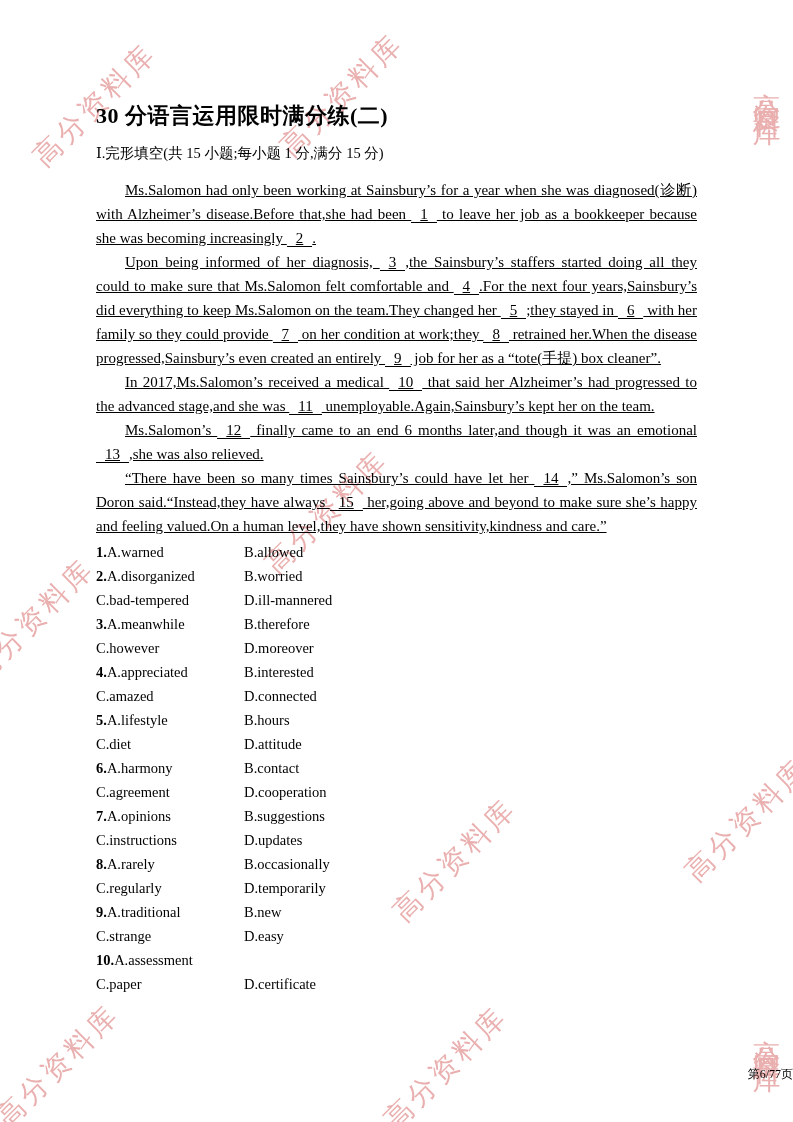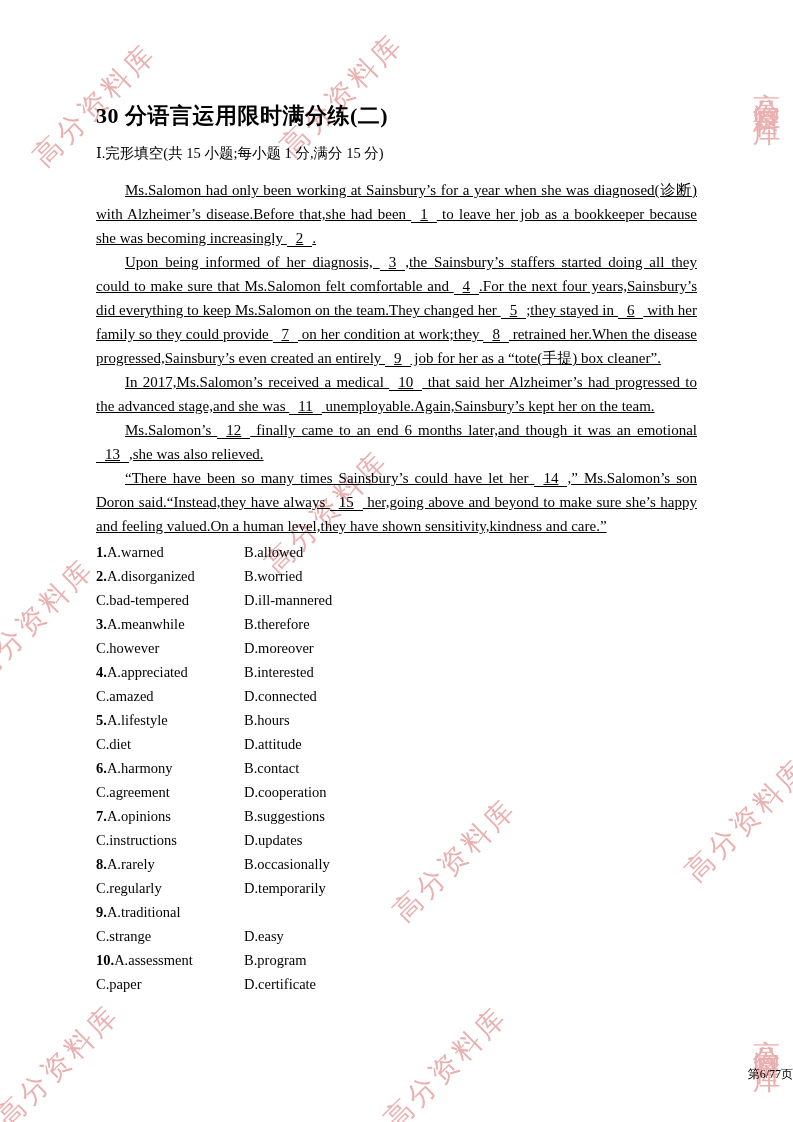--- a/index.html
+++ b/index.html
@@ -159,28 +159,28 @@
         <div class="opt-row">
           <div class="opt-cell-left"><span class="opt-num">8.</span>A.rarely</div>
           <div class="opt-cell-right">B.occasionally</div>
         </div>
         <div class="opt-row">
           <div class="opt-cell-left">C.regularly</div>
           <div class="opt-cell-right">D.temporarily</div>
         </div>
         <div class="opt-row">
           <div class="opt-cell-left"><span class="opt-num">9.</span>A.traditional</div>
+          <div class="opt-cell-right">B.new</div>
         </div>
         <div class="opt-row">
           <div class="opt-cell-left">C.strange</div>
           <div class="opt-cell-right">D.easy</div>
         </div>
         <div class="opt-row">
           <div class="opt-cell-left"><span class="opt-num">10.</span>A.assessment</div>
-          <div class="opt-cell-right">B.program</div>
         </div>
         <div class="opt-row">
           <div class="opt-cell-left">C.paper</div>
           <div class="opt-cell-right">D.certificate</div>
         </div>
       </div>
   </div>
 
   <div class="footer">第6/77页</div>
 </div>

